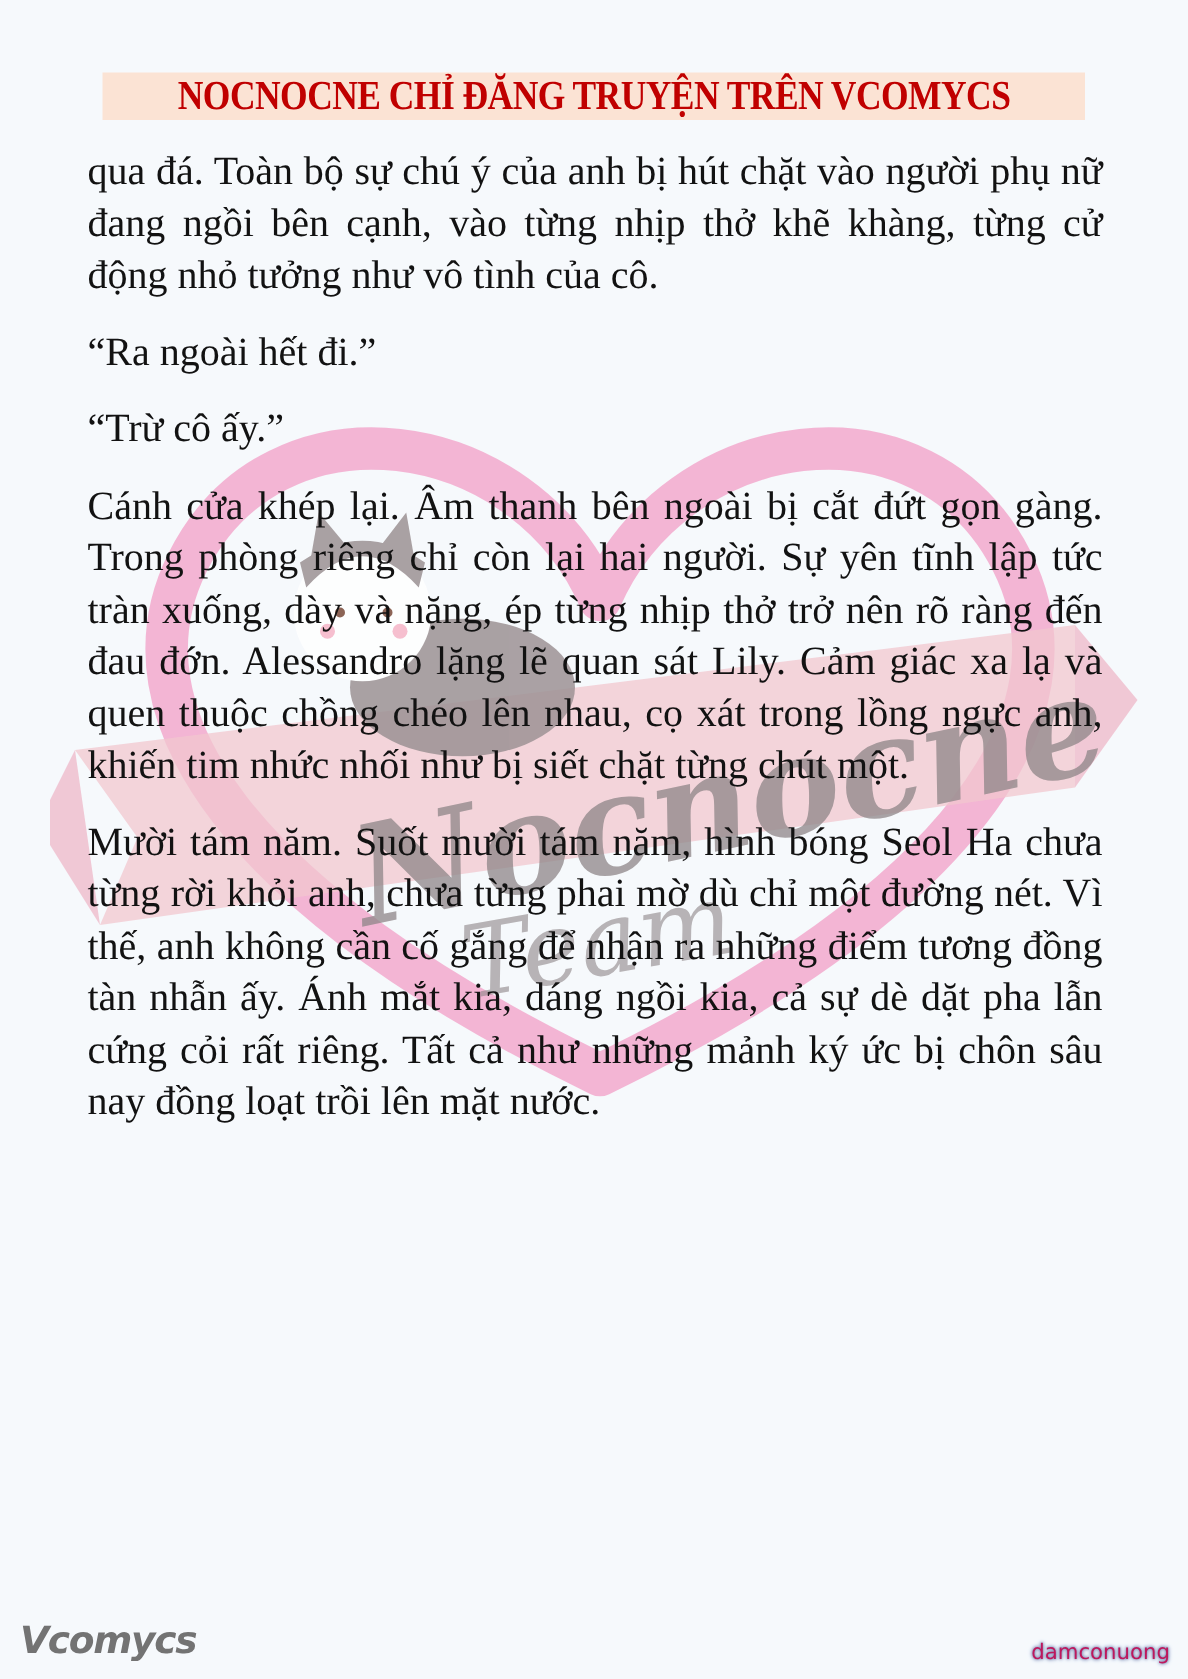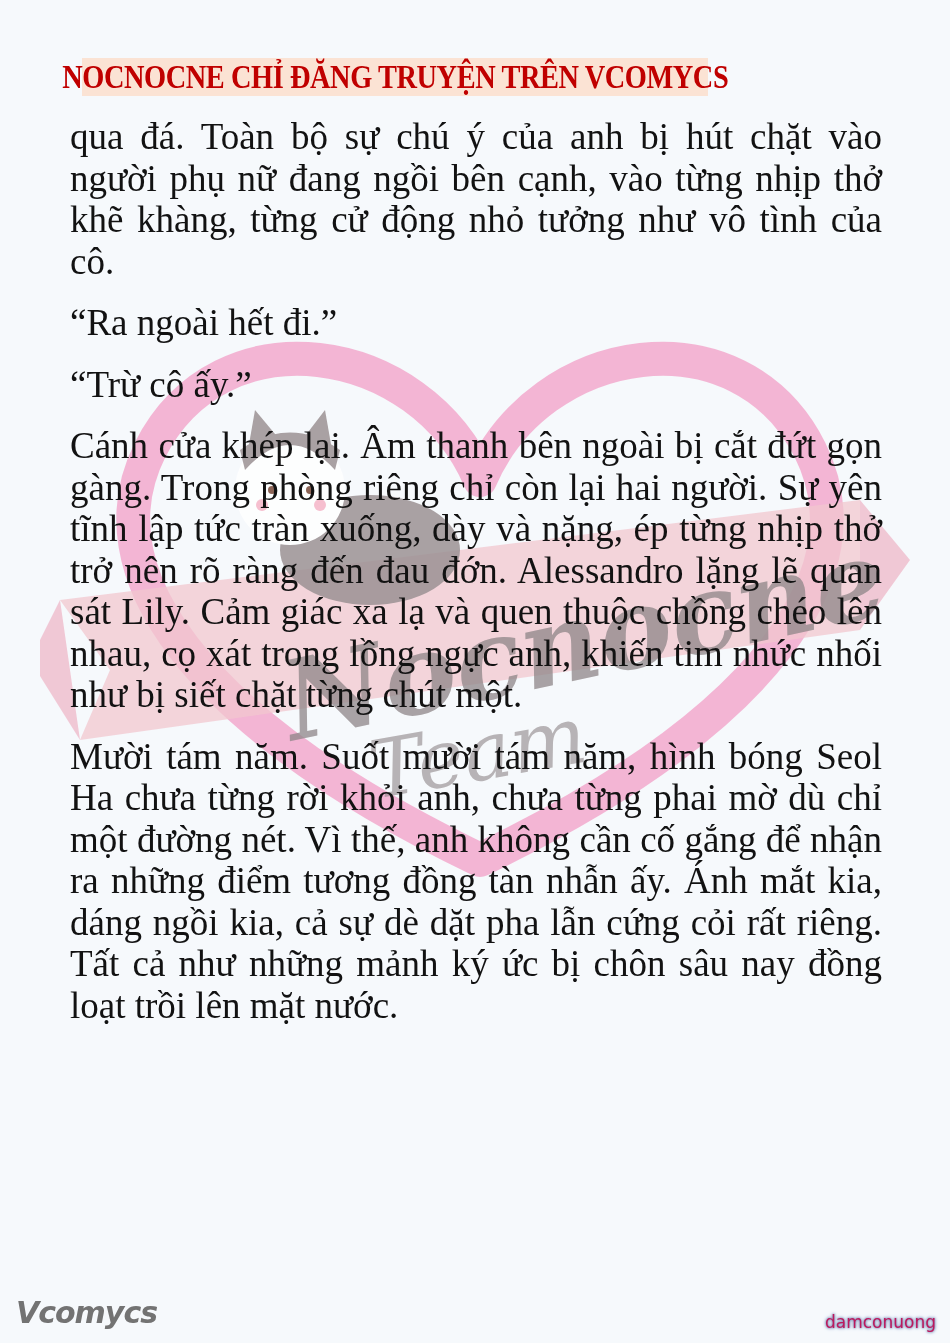--- a/index.html
+++ b/index.html
@@ -12,42 +12,42 @@
     }
     .watermark {
       position: absolute; left: 40px; top: 300px;
       width: 880px; height: 700px;
       pointer-events: none;
       z-index: 0;
     }
     .title-banner {
       position: absolute;
       left: 82px; top: 58px;
-      width: 626px; height: 38px;
+      width: 786px; height: 38px;
       background: #fbe3d4;
       display: flex; align-items: center; justify-content: center;
       z-index: 2;
     }
     .title-text {
       color: #c00000;
       font-family: "Liberation Serif", "DejaVu Serif", serif;
       font-weight: bold;
       font-size: 33px;
       letter-spacing: -0.5px;
       transform: scaleX(0.86);
       white-space: nowrap;
       line-height: 1;
     }
     .content {
       position: absolute;
       left: 70px; top: 116px;
       width: 812px;
       z-index: 2;
       color: #121212;
-      font-size: 37px;
+      font-size: 32px;
       line-height: 41.5px;
     }
     .para {
       margin: 0 0 20px 0;
       text-align: justify;
       text-align-last: left;
     }
     .para.justify-last { text-align-last: justify; }
     .footer-logo {
       position: absolute; left: 16px; top: 1295px;

